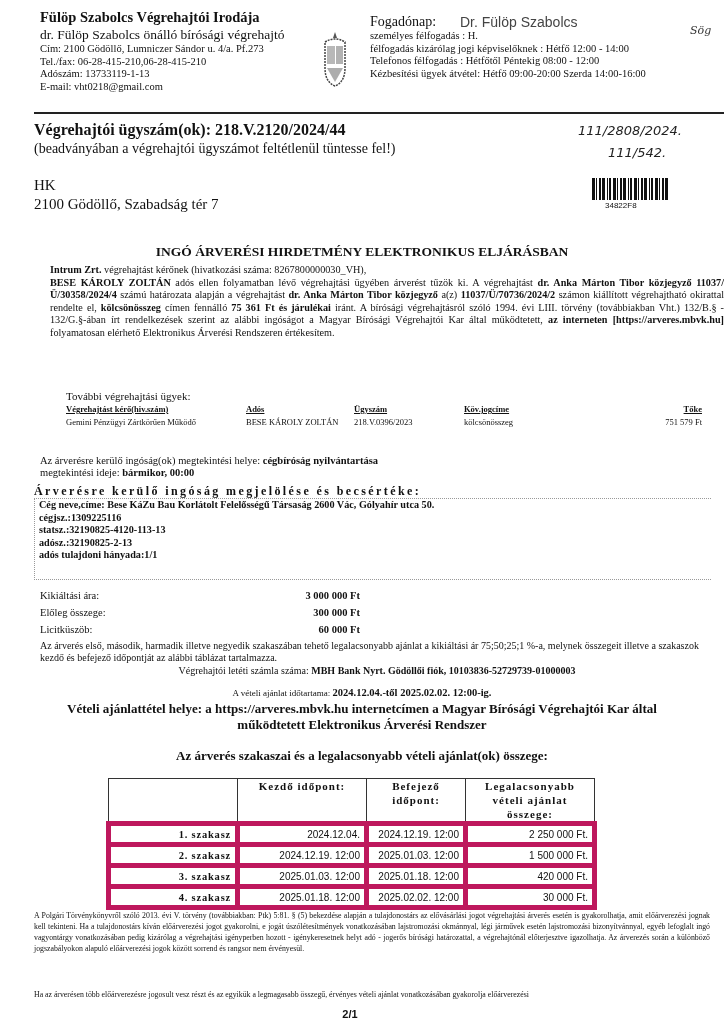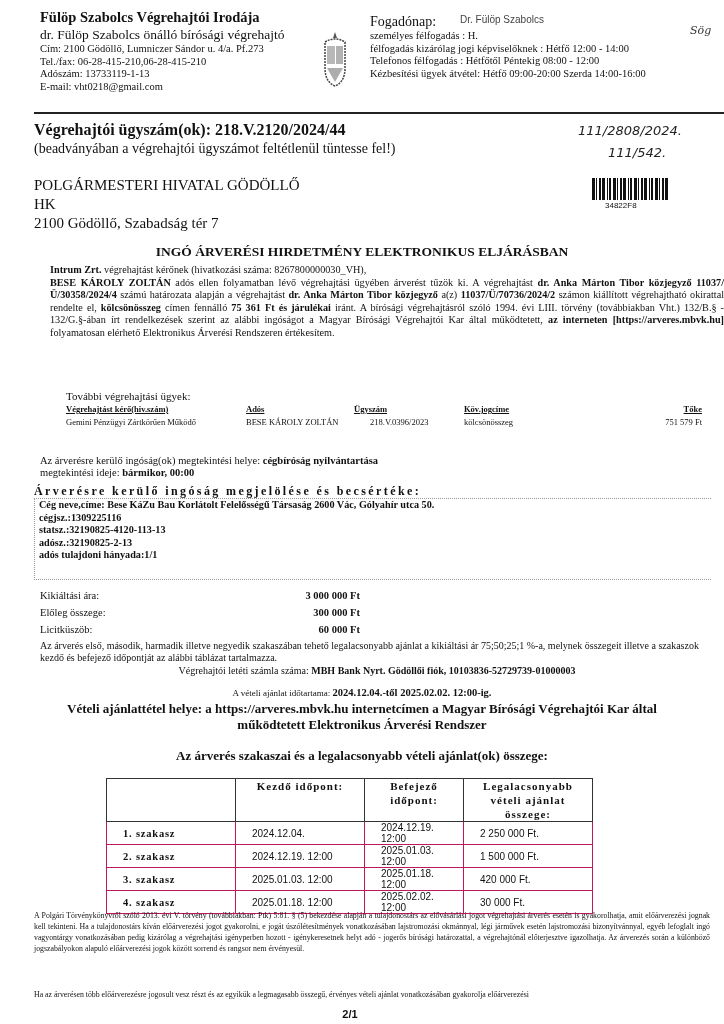--- a/index.html
+++ b/index.html
@@ -6,21 +6,21 @@
   body { width: 724px; height: 1024px; position: relative; overflow: hidden; color: #111; font-family: "Liberation Serif", serif; }
   .abs { position: absolute; }
   .hdr-left { left: 40px; top: 8px; width: 260px; }
   .hdr-left .t1 { font-weight: bold; font-size: 14.5px; line-height: 18px; }
   .hdr-left .t2 { font-size: 13.5px; line-height: 17px; }
   .hdr-left .t3 { font-size: 10.5px; line-height: 12.5px; }
   .crest { left: 322px; top: 28px; width: 26px; height: 60px; }
   .hdr-right { left: 370px; top: 14px; width: 350px; }
   .hdr-right .f1 { font-size: 14px; line-height: 16px; }
   .hdr-right .f2 { font-size: 10.5px; line-height: 12.5px; }
-  .stampline { left: 460px; top: 14px; font-family: "Liberation Sans", sans-serif; font-size: 10px; color: #444; text-align: center; }
+  .stampline { left: 460px; top: 14px; font-family: "Liberation Sans", sans-serif; font-size: 14px; color: #444; text-align: center; }
   .sig { left: 690px; top: 24px; font-family: "DejaVu Serif", serif; font-style: italic; font-size: 11px; color: #333; }
   .rule { left: 34px; top: 112px; width: 690px; height: 1.5px; background: #222; }
   .case { left: 34px; top: 120px; }
   .case .c1 { font-weight: bold; font-size: 16px; line-height: 20px; }
   .case .c2 { font-size: 14px; line-height: 18px; }
   .hand { left: 578px; top: 120px; font-family: "DejaVu Sans", sans-serif; font-style: italic; font-size: 13px; color: #222; line-height: 22px; }
   .hand .h2 { padding-left: 30px; }
   .recip { left: 34px; top: 176px; font-size: 15px; line-height: 19px; }
   .barcode { left: 592px; top: 178px; width: 78px; height: 22px; }
   .barcode-num { left: 605px; top: 201px; font-family: "Liberation Sans", sans-serif; font-size: 8px; }
@@ -34,21 +34,21 @@
   .other-head span { text-decoration: underline; font-weight: bold; }
   .insp { left: 40px; top: 455px; font-size: 10.5px; line-height: 12px; }
   .item-title { left: 34px; top: 484px; font-weight: bold; font-size: 12px; letter-spacing: 2.4px; }
   .item-box { left: 34px; top: 498px; width: 676px; height: 80px; border-top: 1px dotted #999; border-bottom: 1px dotted #999; border-left: 1px dotted #999; }
   .item-box div { font-weight: bold; font-size: 10.2px; line-height: 12.5px; padding-left: 4px; }
   .price-row { left: 40px; font-size: 10.5px; width: 320px; }
   .price-row .lbl { position: absolute; left: 0; }
   .price-row .val { position: absolute; right: 0; font-weight: bold; }
   .center { left: 0; width: 724px; text-align: center; }
   table.stages { position: absolute; left: 106px; top: 778px; border-collapse: collapse; font-size: 10.5px; }
-  table.stages td { border: 1px solid #be185d; text-align: left; padding: 0 16px; height: 16px; }
+  table.stages td { border: 5px solid #be185d; text-align: right; padding: 0 4px; height: 16px; }
   table.stages th { border: 1px solid #333; font-weight: bold; text-align: center; font-family: "Liberation Serif", serif; letter-spacing: 1px; font-size: 11px; line-height: 14px; padding: 0 4px; vertical-align: top; }
   table.stages td.stage { font-weight: bold; letter-spacing: 0.8px; }
   table.stages td.sans { font-family: "Liberation Sans", sans-serif; font-size: 10px; }
   .foot { left: 34px; width: 676px; font-size: 7.8px; line-height: 11px; text-align: justify; }
   .pagenum { left: 0; width: 700px; top: 1008px; text-align: center; font-family: "Liberation Sans", sans-serif; font-weight: bold; font-size: 11px; }
 </style>
 </head>
 <body>
 
 <div class="abs hdr-left">
@@ -83,21 +83,20 @@
 <div class="abs case">
   <div class="c1">Végrehajtói ügyszám(ok): 218.V.2120/2024/44</div>
   <div class="c2">(beadványában a végrehajtói ügyszámot feltétlenül tüntesse fel!)</div>
 </div>
 <div class="abs hand">
   <div>111/2808/2024.</div>
   <div class="h2">111/542.</div>
 </div>
 
 <div class="abs recip">
-  <div>POLGÁRMESTERI HIVATAL GÖDÖLLŐ</div>
   <div>HK</div>
   <div>2100 Gödöllő, Szabadság tér 7</div>
 </div>
 <svg class="abs barcode" id="barcode">
     <rect x="0" y="0" width="3" height="22" fill="#111"></rect>
     <rect x="4" y="0" width="1" height="22" fill="#111"></rect>
     <rect x="7" y="0" width="2" height="22" fill="#111"></rect>
     <rect x="10" y="0" width="3" height="22" fill="#111"></rect>
     <rect x="15" y="0" width="1" height="22" fill="#111"></rect>
     <rect x="17" y="0" width="2" height="22" fill="#111"></rect>
@@ -132,21 +131,21 @@
   <div class="other-row other-head">
     <span style="left:0">Végrehajtást kérő(hiv.szám)</span>
     <span style="left:180px">Adós</span>
     <span style="left:288px">Ügyszám</span>
     <span style="left:398px">Köv.jogcíme</span>
     <span style="right:4px">Tőke</span>
   </div>
   <div class="other-row">
     <span style="left:0">Gemini Pénzügyi Zártkörűen Működő</span>
     <span style="left:180px">BESE KÁROLY ZOLTÁN</span>
-    <span style="left:304px">218.V.0396/2023</span>
+    <span style="left:288px">218.V.0396/2023</span>
     <span style="left:398px">kölcsönösszeg</span>
     <span style="right:4px">751 579 Ft</span>
   </div>
 </div>
 
 <div class="abs insp">
   <div><span>Az árverésre kerülő ingóság(ok) megtekintési helye: </span><b>cégbíróság nyilvántartása</b></div>
   <div><span>megtekintési ideje: </span><b>bármikor, 00:00</b></div>
 </div>
 

